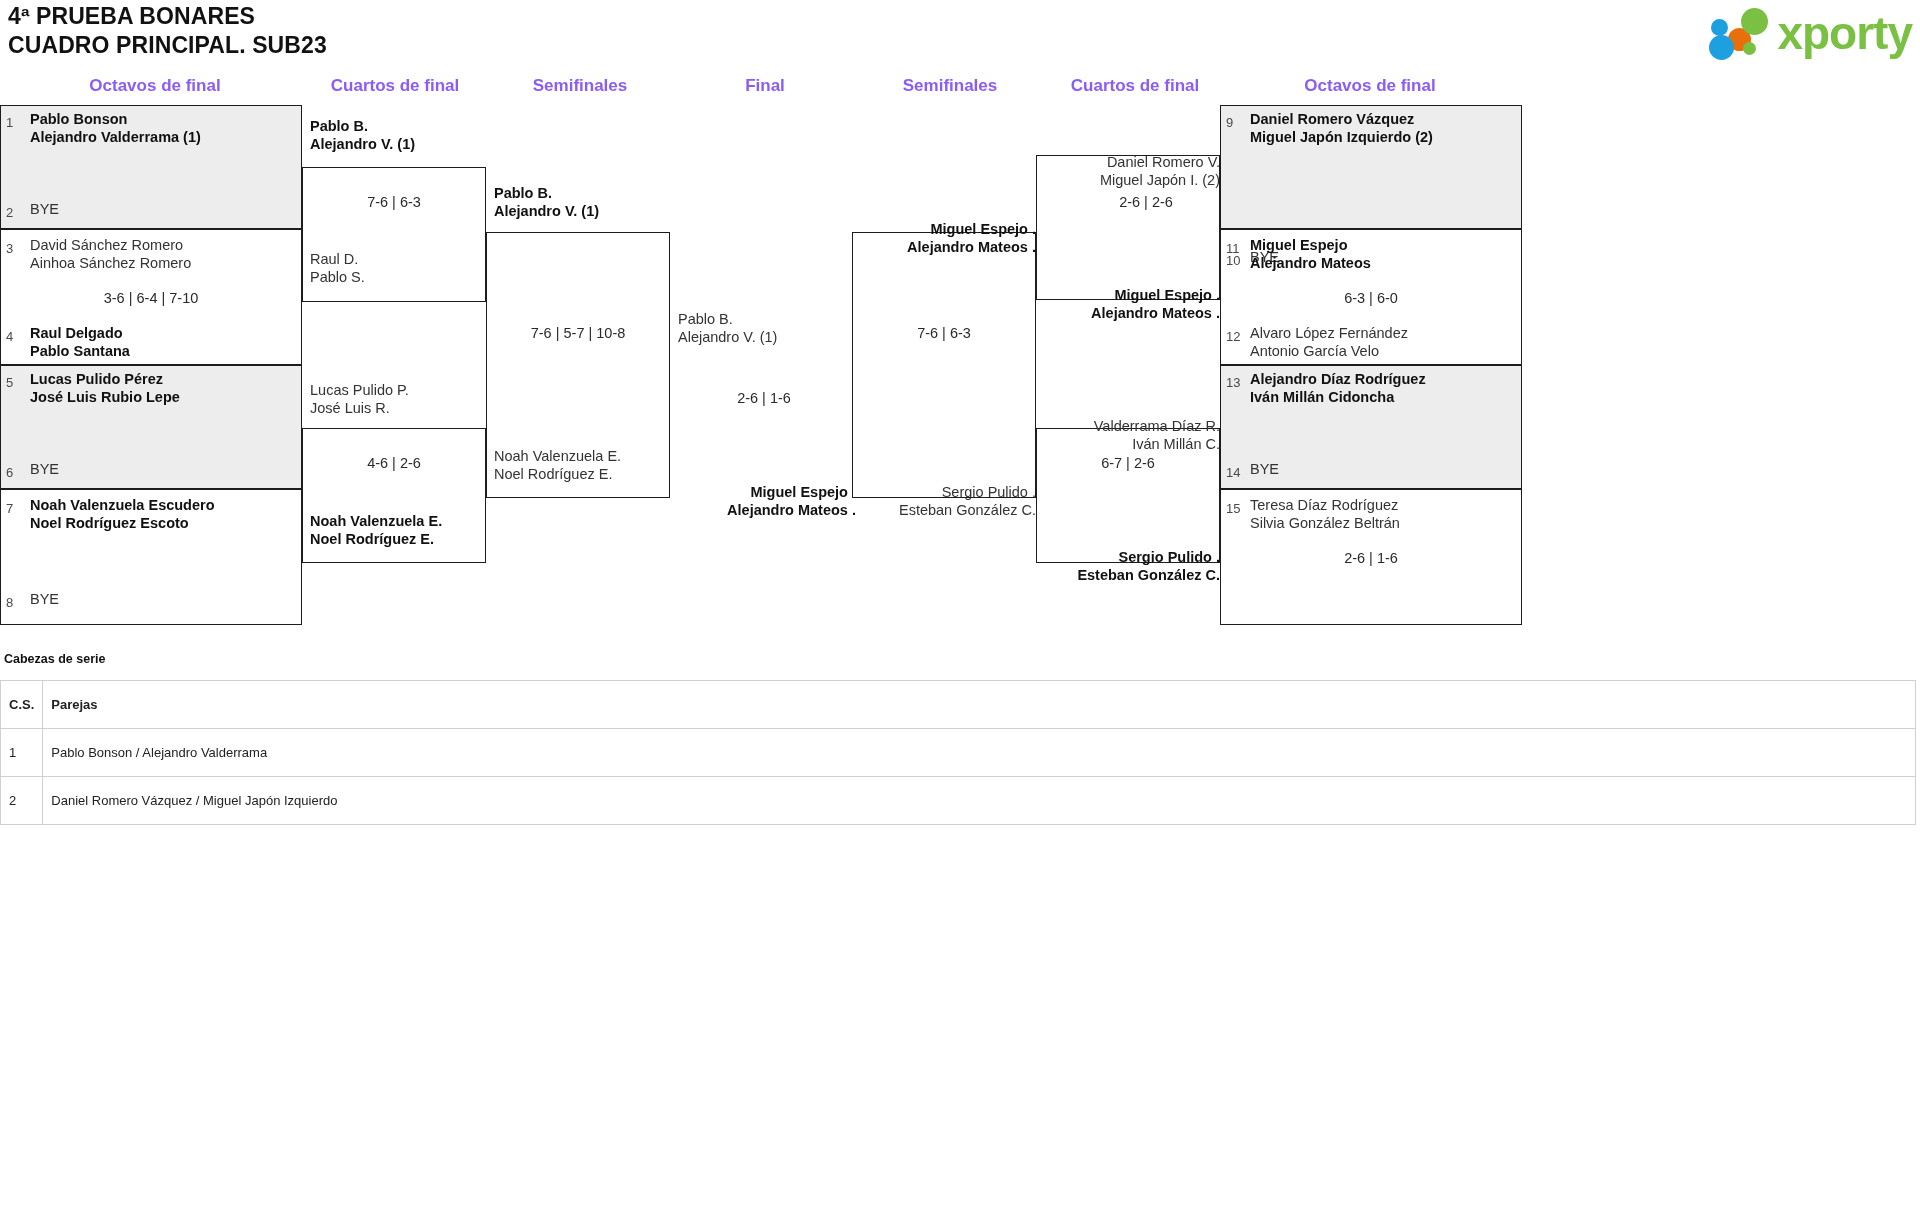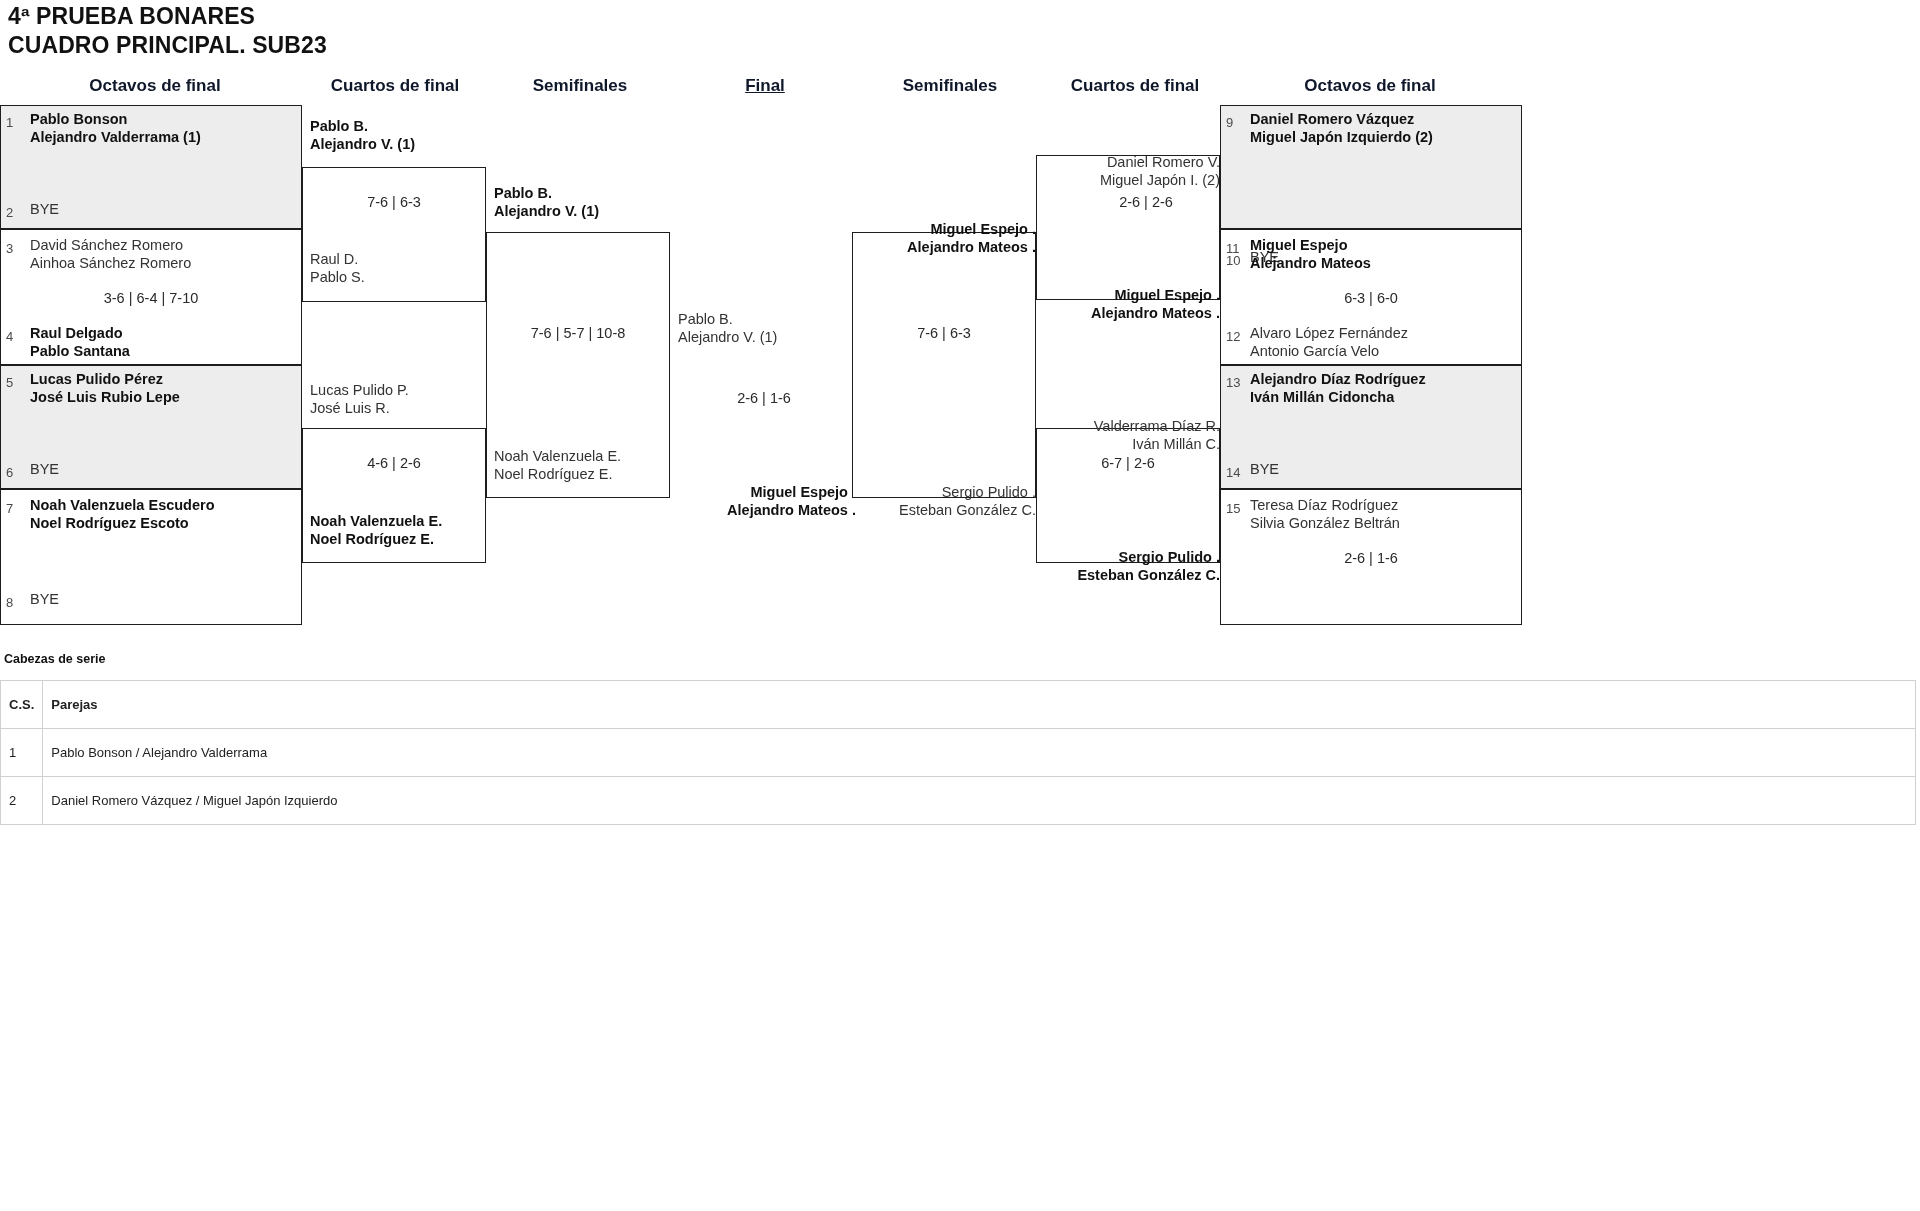--- a/index.html
+++ b/index.html
@@ -28,21 +28,21 @@
   .d1 { width: 17px; height: 17px; background: #1d9fe0; left: 2px;  top: 13px; }
   .d2 { width: 23px; height: 23px; background: #e8700c; left: 19px; top: 22px; }
   .d3 { width: 27px; height: 27px; background: #7ac143; left: 32px; top: 2px;  }
   .d4 { width: 25px; height: 25px; background: #1d9fe0; left: 0px;  top: 29px; }
   .d5 { width: 13px; height: 13px; background: #7ac143; left: 34px; top: 36px; }
   .logo-word { font-size: 46px; font-weight: bold; color: #7ac143; letter-spacing: -1px; }
 
   
   .round-head {
     position: absolute; top: 76px;
-    font-size: 17px; font-weight: 600; text-align: center; color: #0f172a;
+    font-size: 17px; font-weight: 600; text-align: center; color: #8b5cf6;
   }
 
   
   .box {
     position: absolute;
     border: 1px solid #1d1d1d;
     background: #ffffff;
   }
   .box.shaded { background: #ededed; }
 
@@ -86,25 +86,35 @@
 </head>
 <body>
 
 <div class="page">
 
   <div class="title-block">
     <div>4ª PRUEBA BONARES</div>
     <div>CUADRO PRINCIPAL. SUB23</div>
   </div>
 
+  <div class="logo">
+    <div class="logo-dots">
+      <i class="d1"></i>
+        <i class="d2"></i>
+        <i class="d3"></i>
+        <i class="d4"></i>
+        <i class="d5"></i>
+    </div>
+    <div class="logo-word">xporty</div>
+  </div>
 
   <div class="round-head" style="left:30px;  width:250px;">Octavos de final</div>
   <div class="round-head" style="left:300px; width:190px;">Cuartos de final</div>
   <div class="round-head" style="left:490px; width:180px;">Semifinales</div>
-  <div class="round-head" style="left:675px; width:180px;text-decoration:underline;">Final</div>
+  <div class="round-head" style="left:675px; width:180px;">Final</div>
   <div class="round-head" style="left:860px; width:180px;">Semifinales</div>
   <div class="round-head" style="left:1040px;width:190px;">Cuartos de final</div>
   <div class="round-head" style="left:1245px;width:250px;">Octavos de final</div>
 
   <div class="box shaded" style="left:0px; top:105px; width:302px; height:124px;"></div>
   <div class="box" style="left:0px; top:229px; width:302px; height:136px;"></div>
   <div class="box shaded" style="left:0px; top:365px; width:302px; height:124px;"></div>
   <div class="box" style="left:0px; top:489px; width:302px; height:136px;"></div>
 
   <div class="entry" style="left:6px; top:110px; width:290px;">

